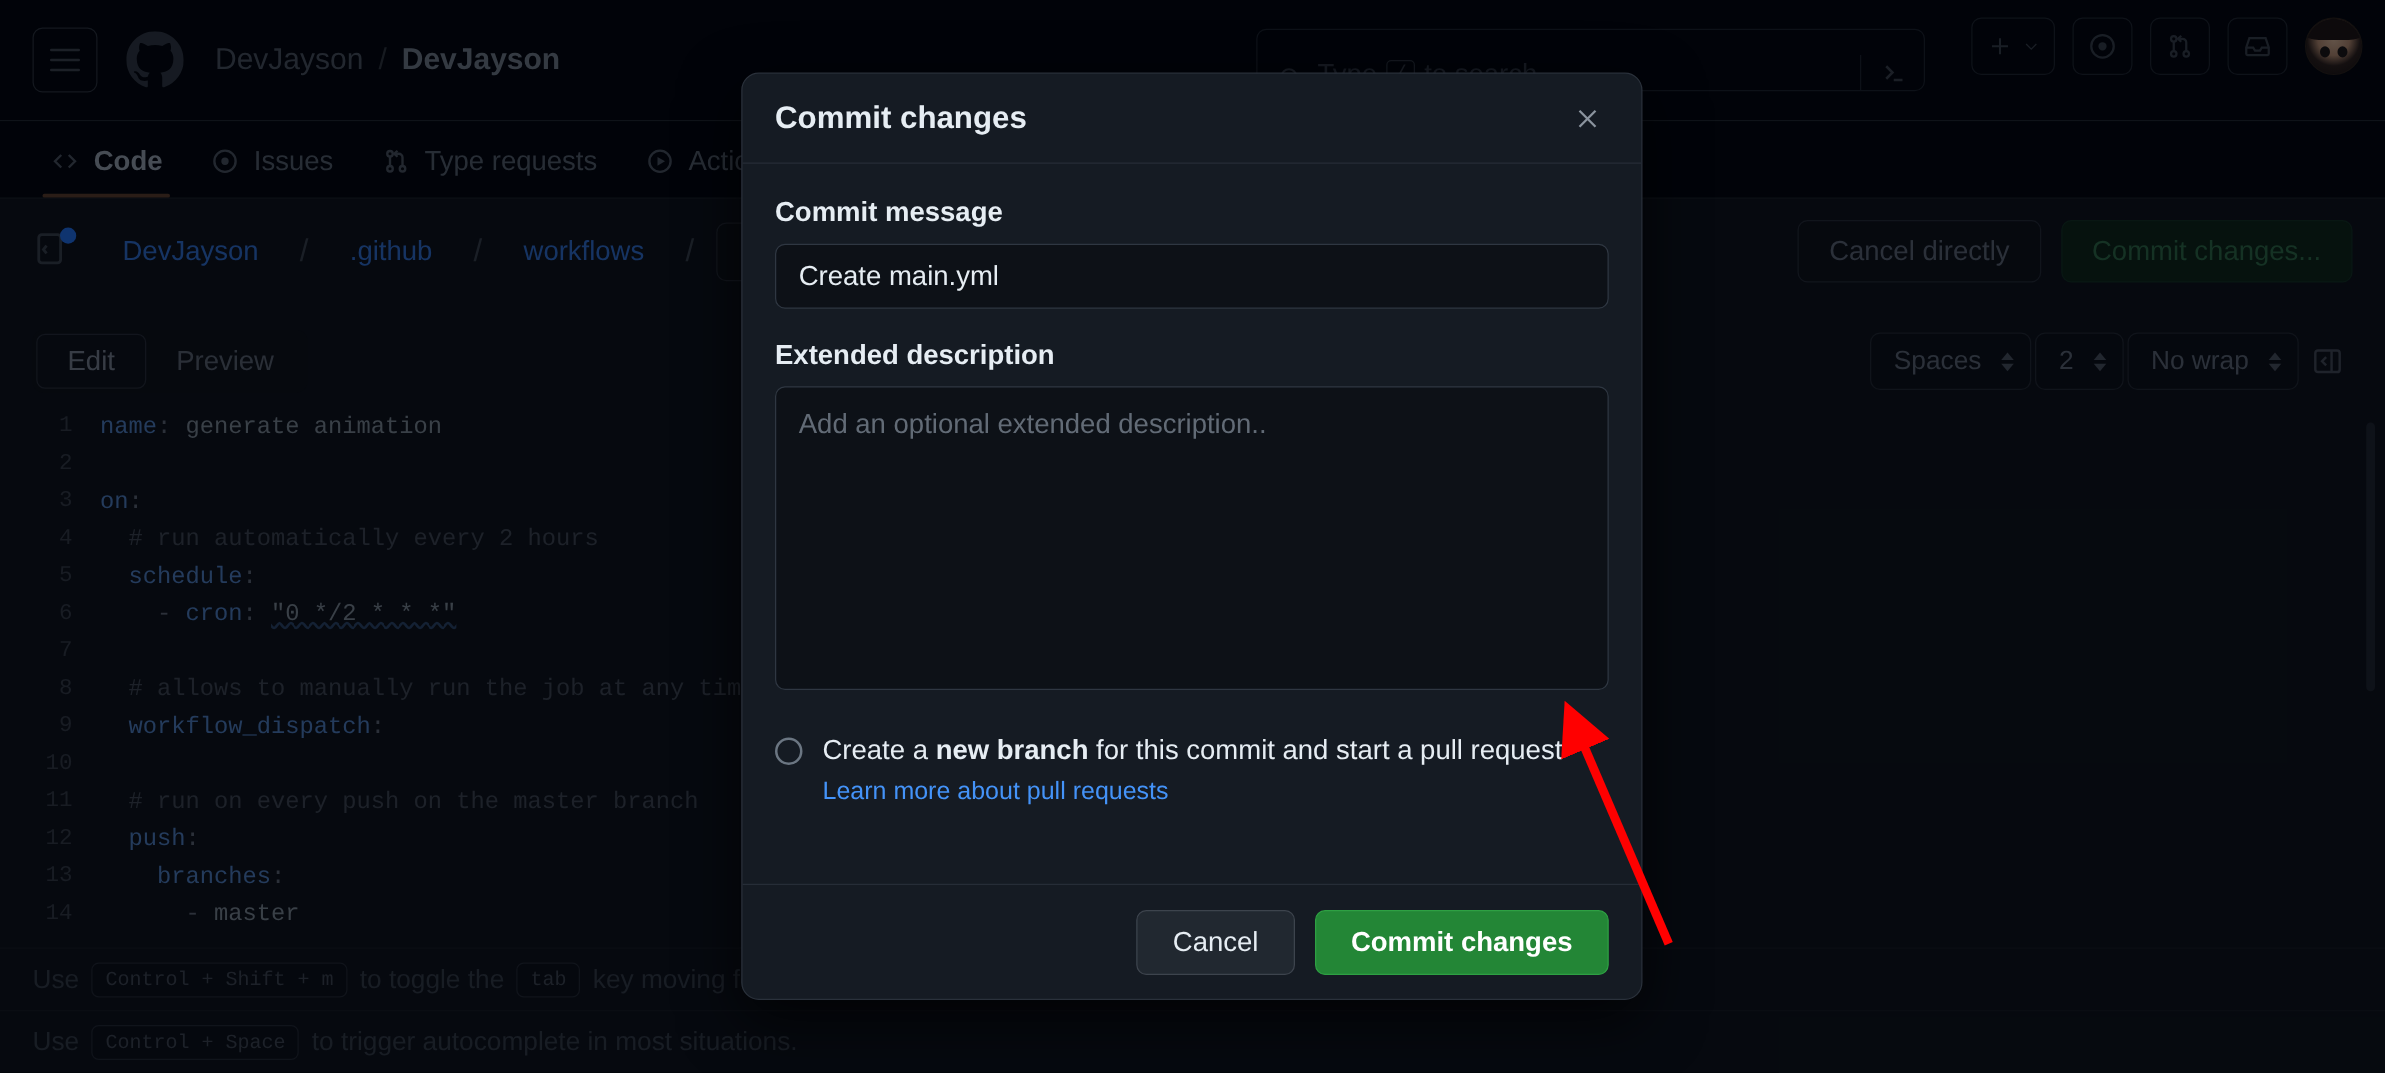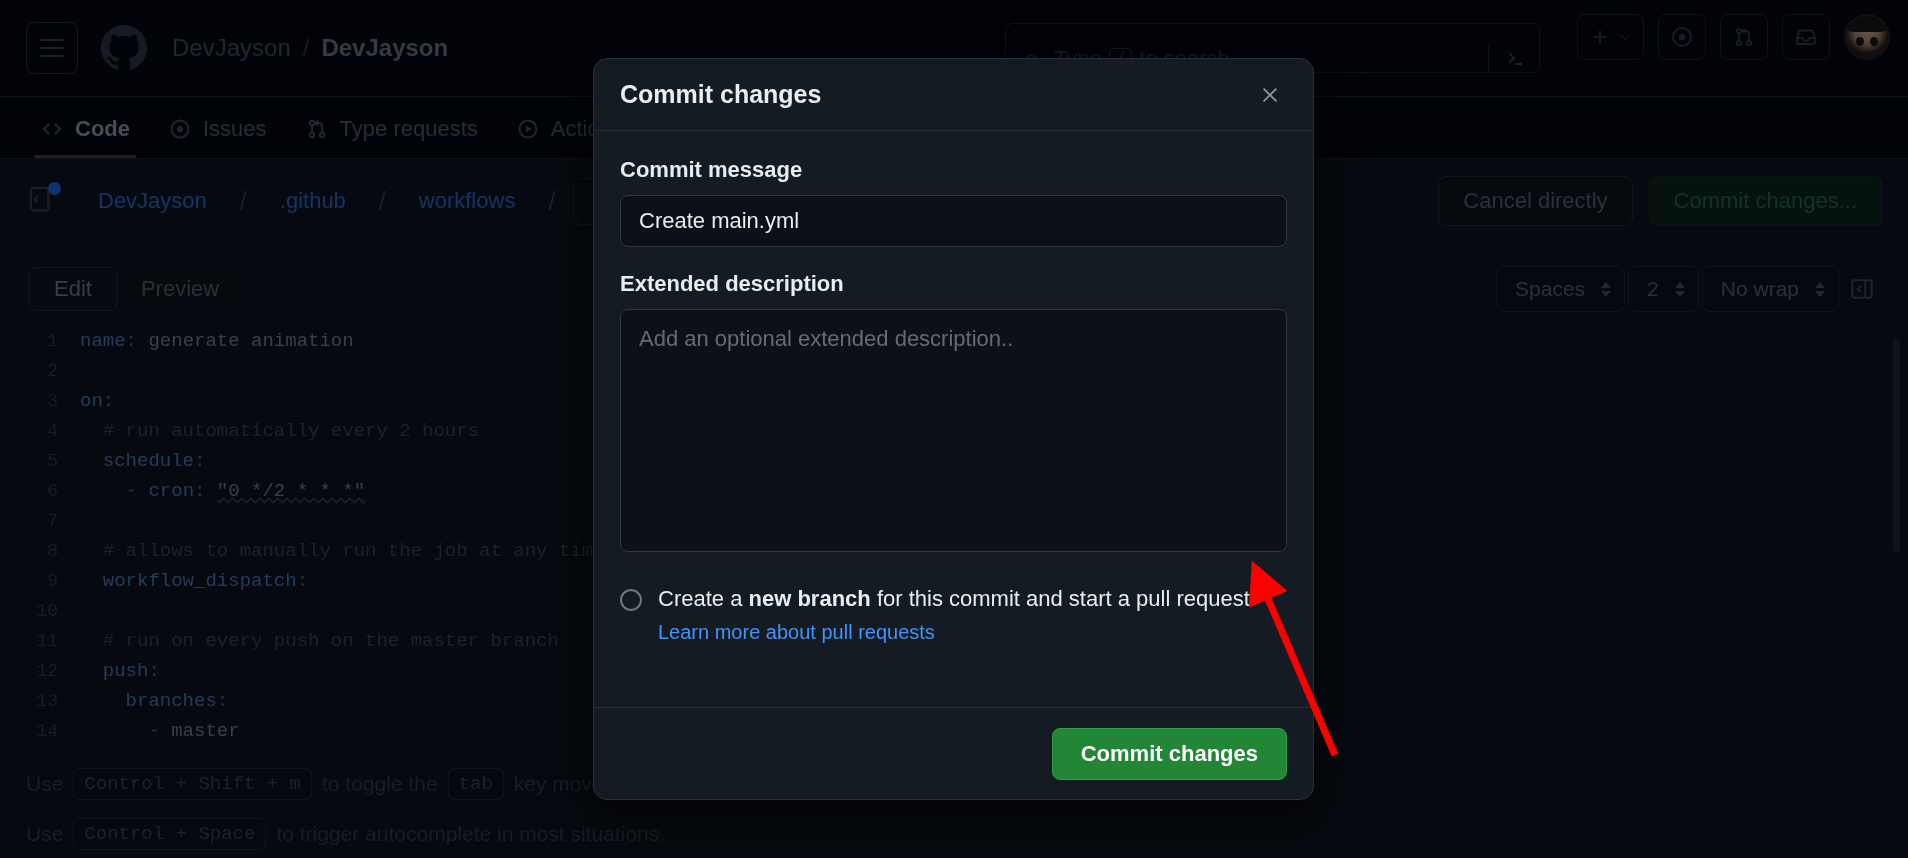--- a/index.html
+++ b/index.html
@@ -138,21 +138,21 @@
   .scroll-track { position: absolute; right: 8px; top: 330px; width: 7px; height: 400px; }
   .scroll-thumb { position: absolute; top: 8px; width: 7px; height: 215px; background: #1e242d; border-radius: 4px; }
 
   
   .hints { position: absolute; bottom: 0; left: 0; width: 1908px; }
   .hint-row {
     height: 50px; display: flex; align-items: center; gap: 10px; padding: 0 26px;
     font-size: 21px; color: #343c46; border-top: 1px solid #141a21;
   }
   kbd {
-    font-family: "Liberation Mono", monospace; font-size: 19px; color: #3e4650;
+    font-family: "Liberation Mono", monospace; font-size: 16px; color: #3e4650;
     border: 1px solid #222831; border-radius: 6px; padding: 4px 10px; background: #0b0f15;
   }
 
   
   .modal-overlay { position: absolute; inset: 0; background: rgba(1,4,9,0.55); }
   .modal {
     position: absolute; left: 593px; top: 58px; width: 721px; height: 742px;
     background: #151b23; border: 1px solid #2a313b; border-radius: 14px;
     box-shadow: 0 16px 48px rgba(0,0,0,0.7); display: flex; flex-direction: column;
   }
@@ -481,20 +481,21 @@
           <div class="radio-label">
             <span>Create a</span>
             <b>new branch</b>
             <span>for this commit and start a pull request</span>
             <span class="learn-link">Learn more about pull requests</span>
           </div>
         </div>
       </div>
     </div>
     <div class="modal-foot">
+      <div class="btn-cancel">Cancel</div>
       <div class="btn-commit">Commit changes</div>
     </div>
   </div>
 
   <svg class="arrow-annot" viewBox="0 0 120 200">
     <defs>
       <marker id="ah" markerWidth="6" markerHeight="6" refX="3" refY="3" orient="auto">
         <path d="M0,0 L6,3 L0,6 Z" fill="#ff0000"></path>
       </marker>
     </defs>

